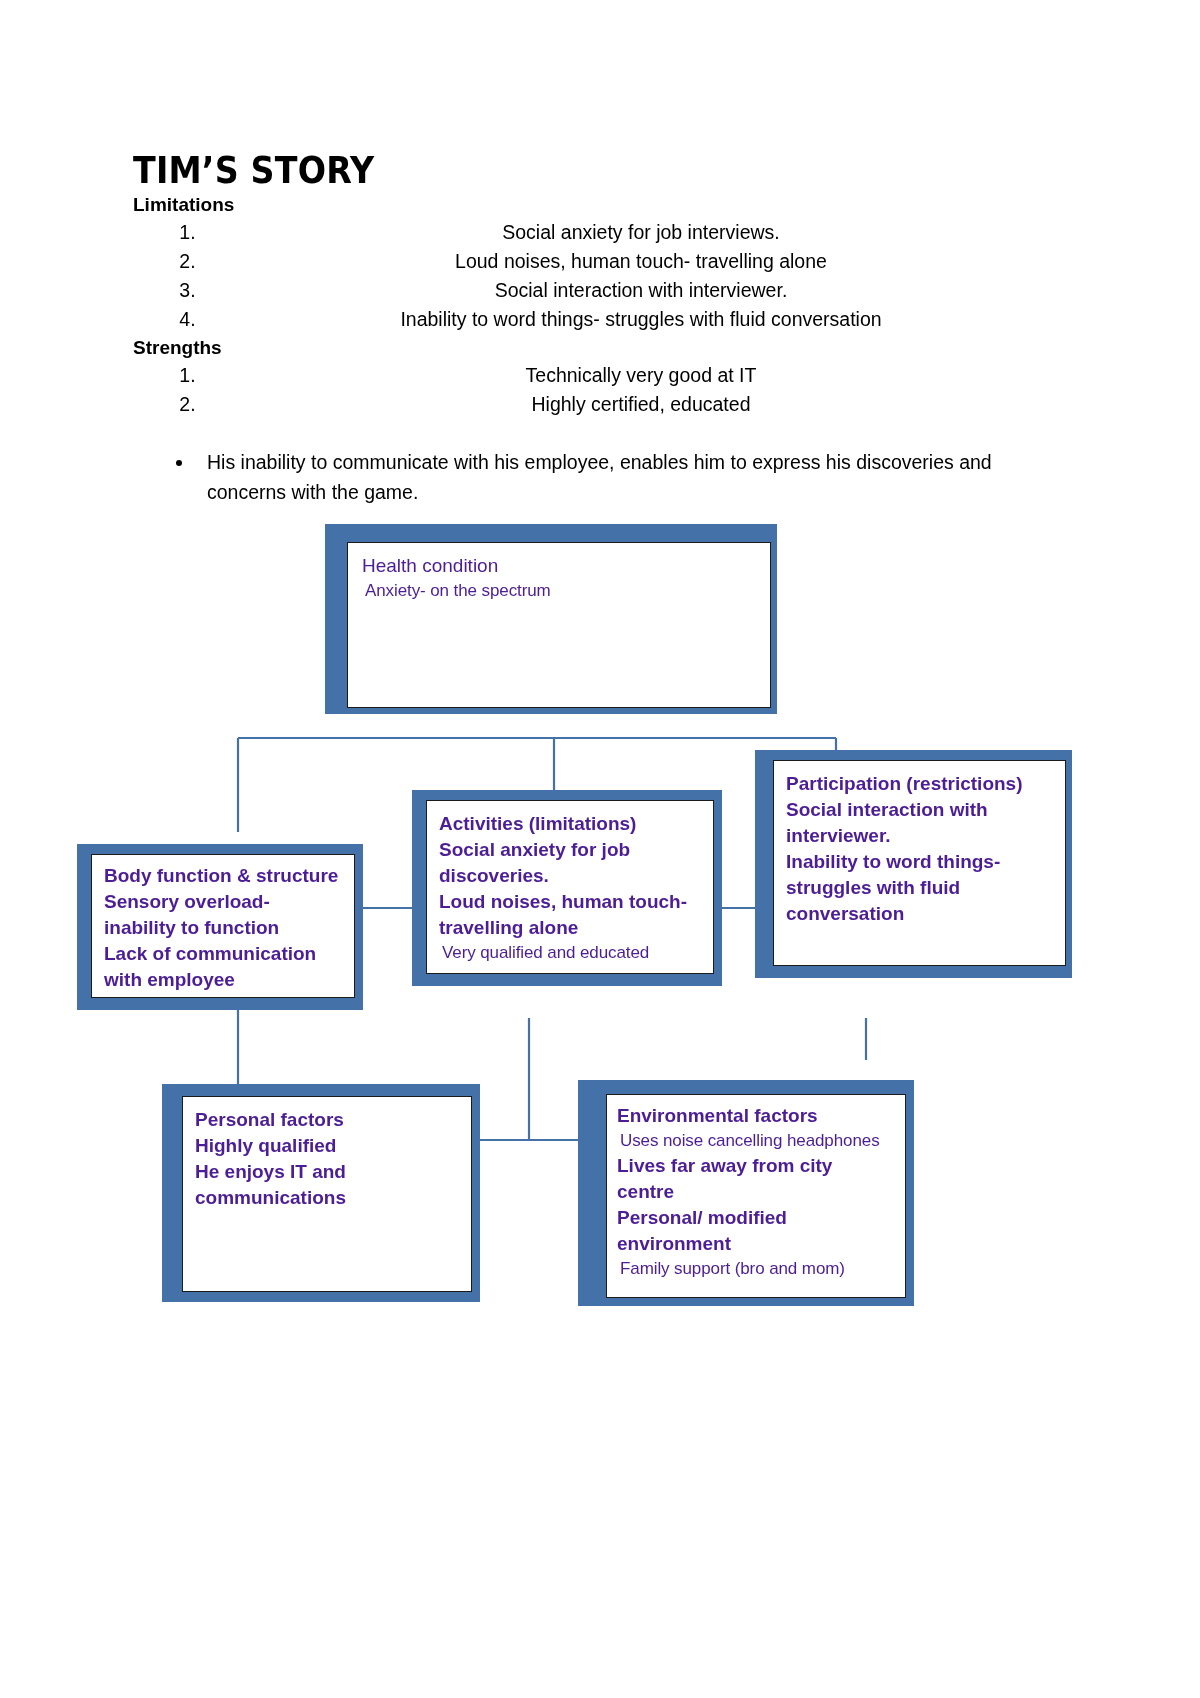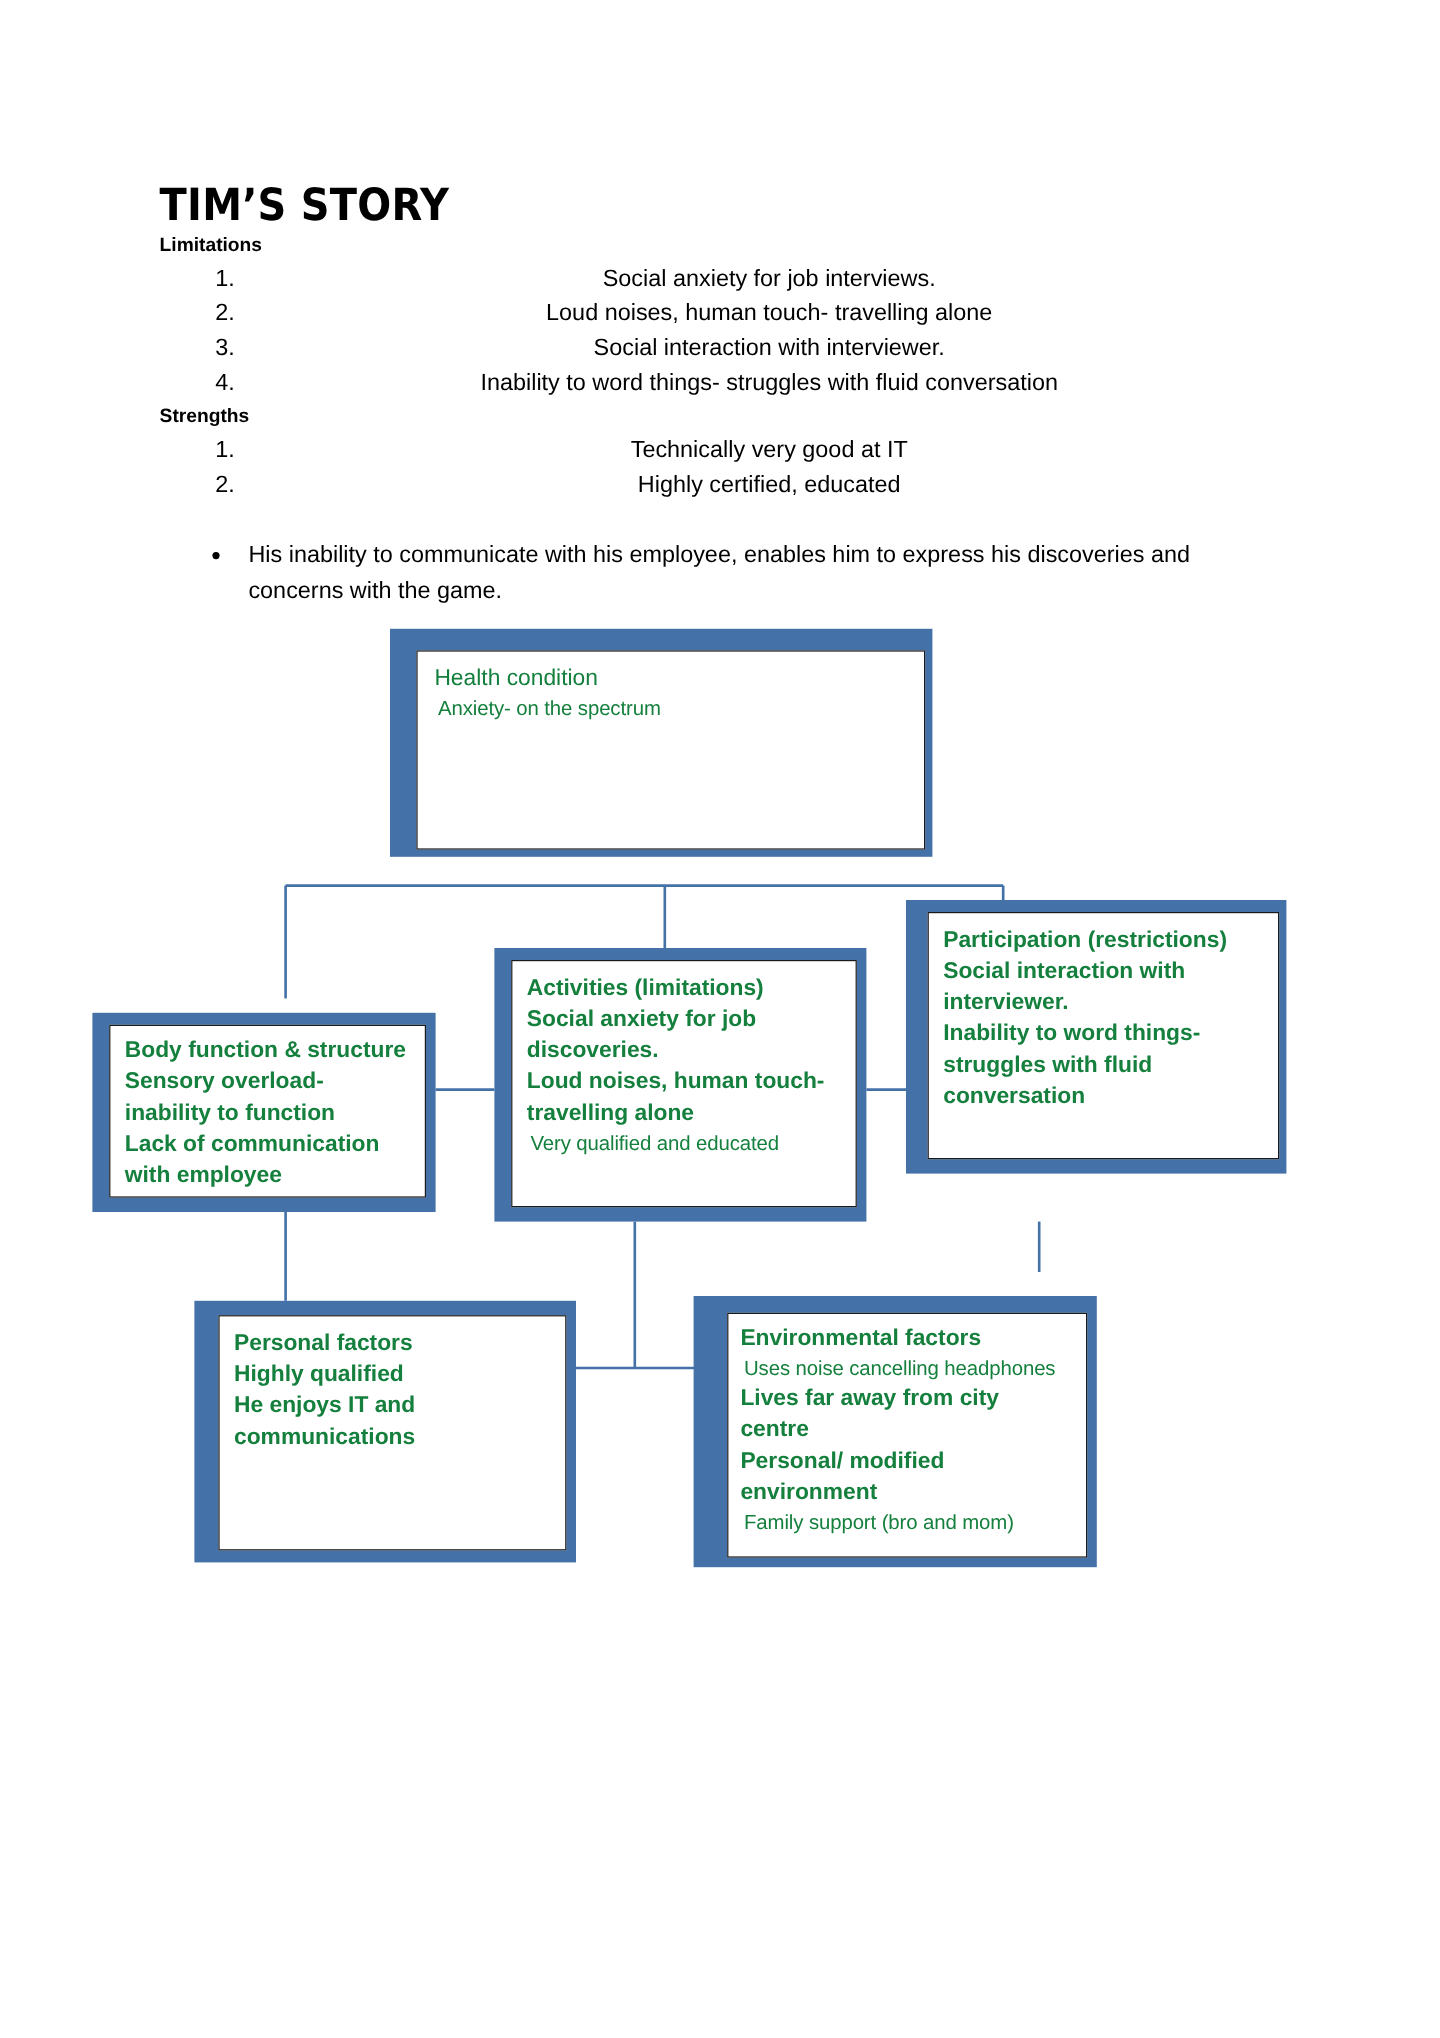--- a/index.html
+++ b/index.html
@@ -27,21 +27,21 @@
     font-family: "DejaVu Sans Condensed", "Liberation Sans Narrow", "Liberation Sans", sans-serif;
     font-weight: bold;
     font-size: 37px;
     letter-spacing: 0.2px;
     line-height: 32px;
     margin: 0 0 4px 0;
   }
   .doc-subhead {
     font-family: "Liberation Sans", sans-serif;
     font-weight: bold;
-    font-size: 16px;
+    font-size: 19px;
     line-height: 27px;
     margin: 0;
   }
   ol.doc-list {
     margin: 0;
     padding: 0 0 0 68px;
     list-style: decimal;
     text-align: center;
   }
   ol.doc-list li {
@@ -86,21 +86,21 @@
     position: absolute;
     background: #ffffff;
     border: 1.3px solid #1a1a1a;
     box-sizing: border-box;
     overflow: hidden;
   }
   .node-text {
     font-family: "Liberation Sans", sans-serif;
     font-size: 19px;
     line-height: 26px;
-    color: #15803d;
+    color: #4c1d95;
   }
   .node-text .ln { display: block; white-space: nowrap; }
   .node-text .ln.b { font-weight: bold; }
   .node-text .ln.light {
     font-weight: normal;
     font-size: 17px;
     line-height: 24px;
     letter-spacing: -0.1px;
     padding-left: 3px;
   }
@@ -168,21 +168,21 @@
       <div class="node-text" style="padding:8px 0 0 12px;">
         <span class="ln b">Body function &amp; structure</span>
         <span class="ln b">Sensory overload-</span>
         <span class="ln b">inability to function</span>
         <span class="ln b">Lack of communication</span>
         <span class="ln b">with employee</span>
       </div>
     </div>
   </div>
 
-  <div class="node" style="left:412px; top:790px; width:310px; height:228px;">
+  <div class="node" style="left:412px; top:790px; width:310px; height:196px;">
     <div class="node-inner" style="left:14px; top:10px; right:8px; bottom:12px;">
       <div class="node-text" style="padding:10px 0 0 12px;">
         <span class="ln b">Activities (limitations)</span>
         <span class="ln b">Social anxiety for job</span>
         <span class="ln b">discoveries.</span>
         <span class="ln b">Loud noises, human touch-</span>
         <span class="ln b">travelling alone</span>
         <span class="ln light">Very qualified and educated</span>
       </div>
     </div>

